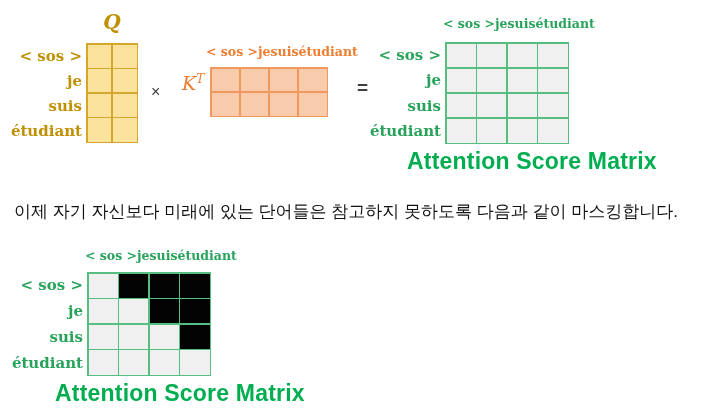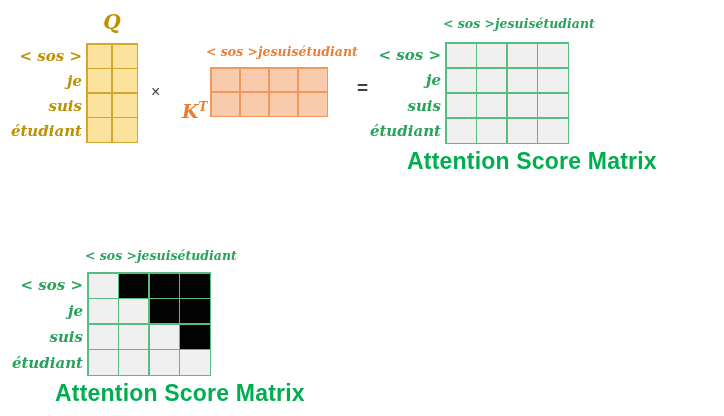--- a/index.html
+++ b/index.html
@@ -2,39 +2,39 @@
 <html style="--gold: #BF9000; --gold_fill: #FBE39E; --gold_border: #D4A72C; --orange: #ED7D31; --orange_fill: #F8CBAD; --orange_border: #F0985E; --green_label: #29A35C; --green_border: #55BE80; --green_title: #00AE50; --cell_gray: #F0F0F0; --mask_black: #030303; --operator: #3F3F3F;"><head>
 <meta charset="utf-8">
 <style>
   html,body{margin:0;padding:0;background:#fff;}
   #canvas{
     position:relative;width:724px;height:416px;background:#ffffff;overflow:hidden;
     font-family:"Liberation Sans",sans-serif;
   }
   .abs{position:absolute;}
   
-  .tok{white-space:nowrap;font-family:"DejaVu Serif",serif;font-style:italic;font-weight:600;}
+  .tok{white-space:nowrap;font-family:"DejaVu Serif",serif;font-weight:600;}
   .row-labels{display:grid;justify-items:end;align-items:center;font-size:15px;}
   .col-labels{display:grid;grid-template-columns:repeat(4,1fr);justify-items:center;align-items:end;font-size:12.5px;}
   
   .grid{display:grid;box-sizing:border-box;padding:1.5px;gap:1.5px;}
   .grid .cell{min-width:0;min-height:0;}
   .gold-grid{background:var(--gold_border);}
   .gold-grid .cell{background:var(--gold_fill);}
   .orange-grid{background:var(--orange_border);}
   .orange-grid .cell{background:var(--orange_fill);}
   .green-grid{background:var(--green_border);}
   .green-grid .cell{background:var(--cell_gray);}
   .green-grid .cell.masked{background:var(--mask_black);}
   
   #q-label{left:86px;top:10px;width:52px;text-align:center;font-family:"DejaVu Serif",serif;font-style:italic;font-weight:bold;font-size:20px;color:var(--gold);}
   #q-row-labels{left:0;top:43px;width:82px;grid-auto-rows:25px;color:var(--gold);}
   #q-grid{left:86px;top:43px;width:52px;height:100px;grid-template-columns:repeat(2,1fr);grid-template-rows:repeat(4,1fr);}
   #times-op{left:151px;top:83px;font-size:16px;color:var(--operator);}
-  #kt-label{left:182px;top:72px;font-family:"DejaVu Serif",serif;font-style:italic;font-weight:bold;font-size:19px;color:var(--orange);margin-top:28px;}
+  #kt-label{left:182px;top:72px;font-family:"DejaVu Serif",serif;font-style:italic;font-weight:normal;font-size:19px;color:var(--orange);}
   #kt-label sup{font-size:12px;}
   #kt-col-labels{left:206px;top:44px;width:126px;color:var(--orange);}
   #kt-grid{left:210px;top:67px;width:118px;height:50px;grid-template-columns:repeat(4,1fr);grid-template-rows:repeat(2,1fr);}
   #equals-op{left:357px;top:77px;font-size:19px;font-weight:600;color:var(--operator);}
   #top-col-labels{left:443px;top:16px;width:128px;color:var(--green_label);}
   #top-row-labels{left:359px;top:42px;width:82px;grid-auto-rows:25.5px;color:var(--green_label);}
   #top-grid{left:445px;top:42px;width:124px;height:102px;grid-template-columns:repeat(4,1fr);grid-template-rows:repeat(4,1fr);}
   .matrix-title{font-size:23px;font-weight:bold;color:var(--green_title);letter-spacing:0.2px;}
   #top-title{left:407px;top:148px;}
   #caption{left:14px;top:200px;width:706px;font-size:17px;color:#121212;}
@@ -113,20 +113,21 @@
       <div class="cell"></div>
       <div class="cell"></div>
       <div class="cell"></div>
       <div class="cell"></div>
       <div class="cell"></div>
       <div class="cell"></div>
       <div class="cell"></div>
     </div>
   <div id="top-title" class="abs matrix-title">Attention Score Matrix</div>
 
+  <div id="caption" class="abs">이제 자기 자신보다 미래에 있는 단어들은 참고하지 못하도록 다음과 같이 마스킹합니다.</div>
 
   <div id="bot-col-labels" class="abs col-labels">
       <div class="tok">&lt; sos &gt;</div>
       <div class="tok">je</div>
       <div class="tok">suis</div>
       <div class="tok">étudiant</div>
     </div>
   <div id="bot-row-labels" class="abs row-labels">
       <div class="tok">&lt; sos &gt;</div>
       <div class="tok">je</div>

